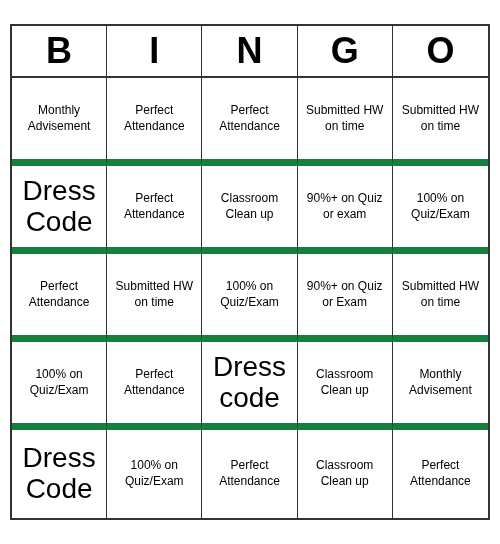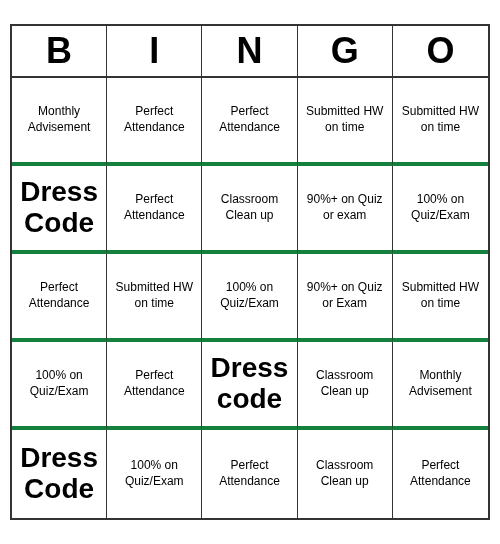--- a/index.html
+++ b/index.html
@@ -31,38 +31,38 @@
     .bingo-header-cell:last-child {
       border-right: none;
     }
     .bingo-grid {
       display: grid;
       grid-template-columns: repeat(5, 1fr);
       grid-template-rows: repeat(5, 88px);
     }
     .bingo-cell {
       border-right: 1px solid #333;
-      border-bottom: 4px solid #15803d;
+      border-bottom: 7px solid #15803d;
       display: flex;
       align-items: center;
       justify-content: center;
       text-align: center;
       padding: 4px;
       font-size: 12px;
       line-height: 1.3;
     }
     .bingo-cell:nth-child(5n) {
       border-right: none;
     }
     .bingo-cell:nth-last-child(-n+5) {
       border-bottom: none;
     }
     .bingo-cell.large-text {
       font-size: 28px;
-      font-weight: bold;
+      font-weight: normal;
       line-height: 1.1;
     }
   </style>
 </head>
 <body>
 
 <div class="bingo-card">
   <div class="bingo-header">
   <div class="bingo-header-cell">B</div>
       <div class="bingo-header-cell">I</div>

